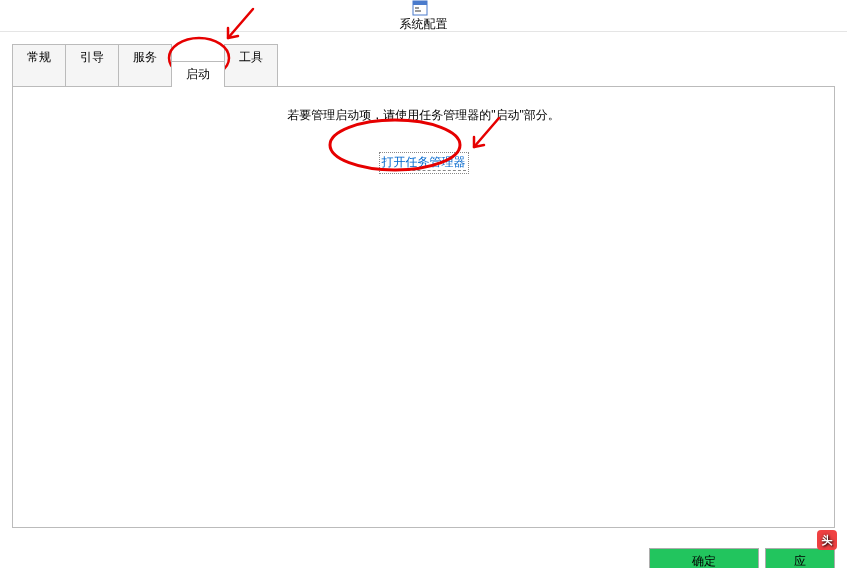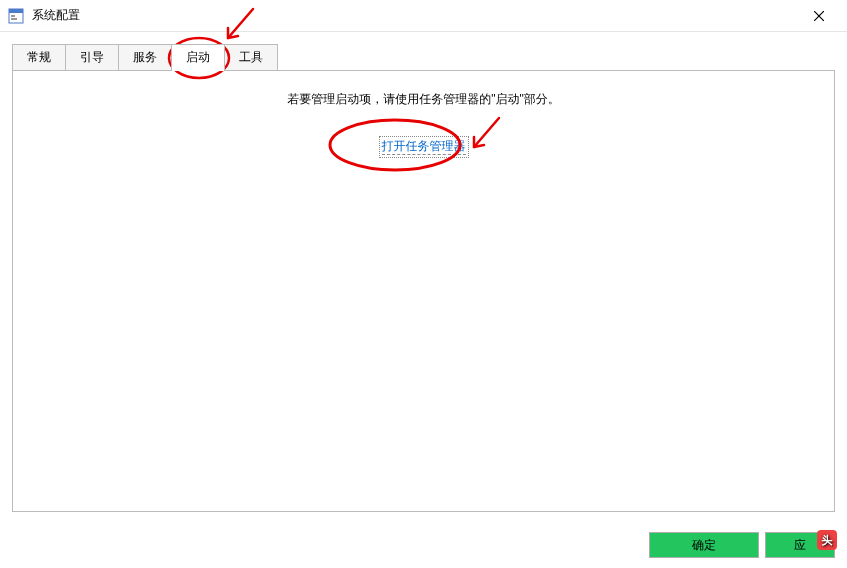--- a/index.html
+++ b/index.html
@@ -1,24 +1,24 @@
 <!DOCTYPE html>
 <html><head>
   <meta charset="utf-8">
   <style>
     * { box-sizing: border-box; margin: 0; padding: 0; }
     body { font-family: "Microsoft YaHei", "Segoe UI", sans-serif; font-size: 12px; background: #fff; width: 847px; height: 568px; overflow: hidden; position: relative; }
-    .titlebar { height: 32px; display: flex; align-items: center; padding: 0 8px; background: #fff; border-bottom: 1px solid #e5e5e5; }
+    .titlebar { height: 32px; display: flex; align-items: center; padding: 0 8px; background: #fff; border-bottom: 1px solid #e5e5e5; flex-direction: column; }
     .app-icon { width: 16px; height: 16px; margin-right: 8px; display: inline-block; }
     .title-text { font-size: 12px; color: #000; }
     .close-btn { margin-left: auto; width: 40px; height: 32px; display: flex; align-items: center; justify-content: center; cursor: pointer; font-size: 14px; color: #000; }
     .tabbar { display: flex; padding: 12px 12px 0 12px; background: #fff; position: relative; }
     .tab { padding: 4px 14px; border: 1px solid #bbb; border-bottom: none; background: #fff; font-size: 12px; cursor: pointer; margin-right: -1px; position: relative; }
     .tab.inactive { background: #f5f5f5; border-bottom: 1px solid #bbb; }
-    .tab.active { background: #fff; z-index: 2; }
+    .tab.active { background: #fff; z-index: 2; margin-top: 17px; }
     .tab-content { border: 1px solid #bbb; margin: -1px 12px 12px 12px; height: 442px; background: #fff; padding: 20px; position: relative; }
     .info-text { text-align: center; font-size: 12px; color: #000; margin-top: 0; }
     .link-text { text-align: center; margin-top: 30px; }
     .link-text a { color: #0066cc; text-decoration: none; border-bottom: 1px dashed #888; padding-bottom: 1px; outline: 1px dotted #888; outline-offset: 2px; }
     .button-bar { display: flex; justify-content: flex-end; padding: 8px 12px 12px 0; gap: 6px; }
     .btn { width: 110px; height: 26px; border: 1px solid #adadad; background: #22c55e; font-size: 12px; cursor: pointer; }
     .btn.partial { width: 70px; }
     .watermark { position: absolute; right: 10px; bottom: 18px; font-size: 19px; color: #fff; font-weight: bold; text-shadow: 0 0 4px rgba(0,0,0,0.6), 1px 1px 2px rgba(0,0,0,0.9); pointer-events: none; display: flex; align-items: center; gap: 6px; }
     .watermark-icon { width: 20px; height: 20px; background: #f04142; border-radius: 4px; display: inline-flex; align-items: center; justify-content: center; color: #fff; font-size: 11px; font-weight: bold; }
     .annotation { position: absolute; pointer-events: none; }

